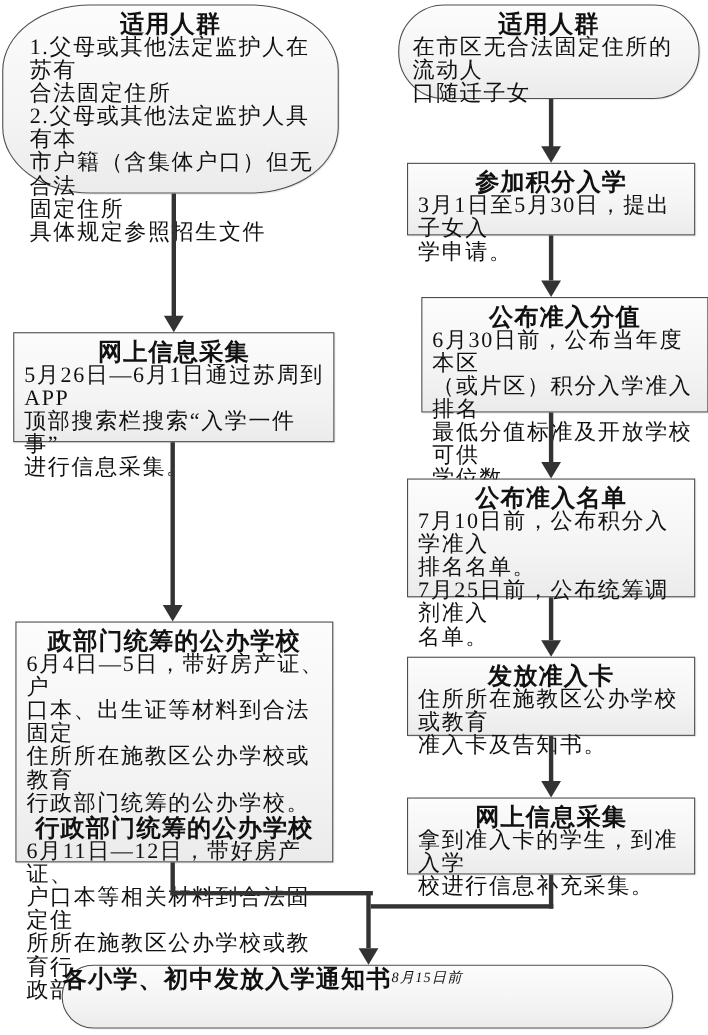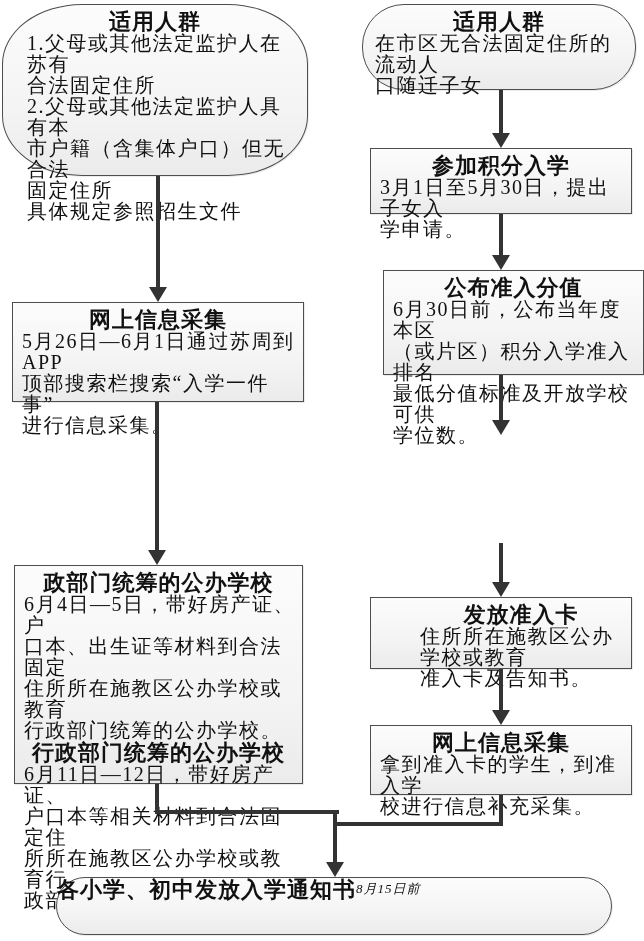--- a/index.html
+++ b/index.html
@@ -108,25 +108,32 @@
     <div class="node-title">公布准入分值</div>
     <div class="node-body">6月30日前，公布当年度本区
 （或片区）积分入学准入排名
 最低分值标准及开放学校可供
 学位数。</div>
   </div>
 
   <div class="shaft-v" style="left:499px;top:375px;height:45px;"></div>
   <div class="head-down" style="left:492px;top:420px;"></div>
 
+  <div class="node" style="left:370px;top:435px;width:262px;height:108px;">
+    <div class="node-title">公布准入名单</div>
+    <div class="node-body">7月10日前，公布积分入学准入
+排名名单。
+7月25日前，公布统筹调剂准入
+名单。</div>
+  </div>
 
   <div class="shaft-v" style="left:499px;top:543px;height:39px;"></div>
   <div class="head-down" style="left:492px;top:582px;"></div>
 
-  <div class="node" style="left:370px;top:597px;width:262px;height:72px;padding-left:40px;">
+  <div class="node" style="left:370px;top:597px;width:262px;height:72px;">
     <div class="node-title">发放准入卡</div>
     <div class="node-body">住所所在施教区公办学校或教育
 准入卡及告知书。</div>
   </div>
 
   <div class="shaft-v" style="left:499px;top:669px;height:41px;"></div>
   <div class="head-down" style="left:492px;top:710px;"></div>
 
   <div class="node" style="left:370px;top:725px;width:262px;height:70px;">
     <div class="node-title">网上信息采集</div>

